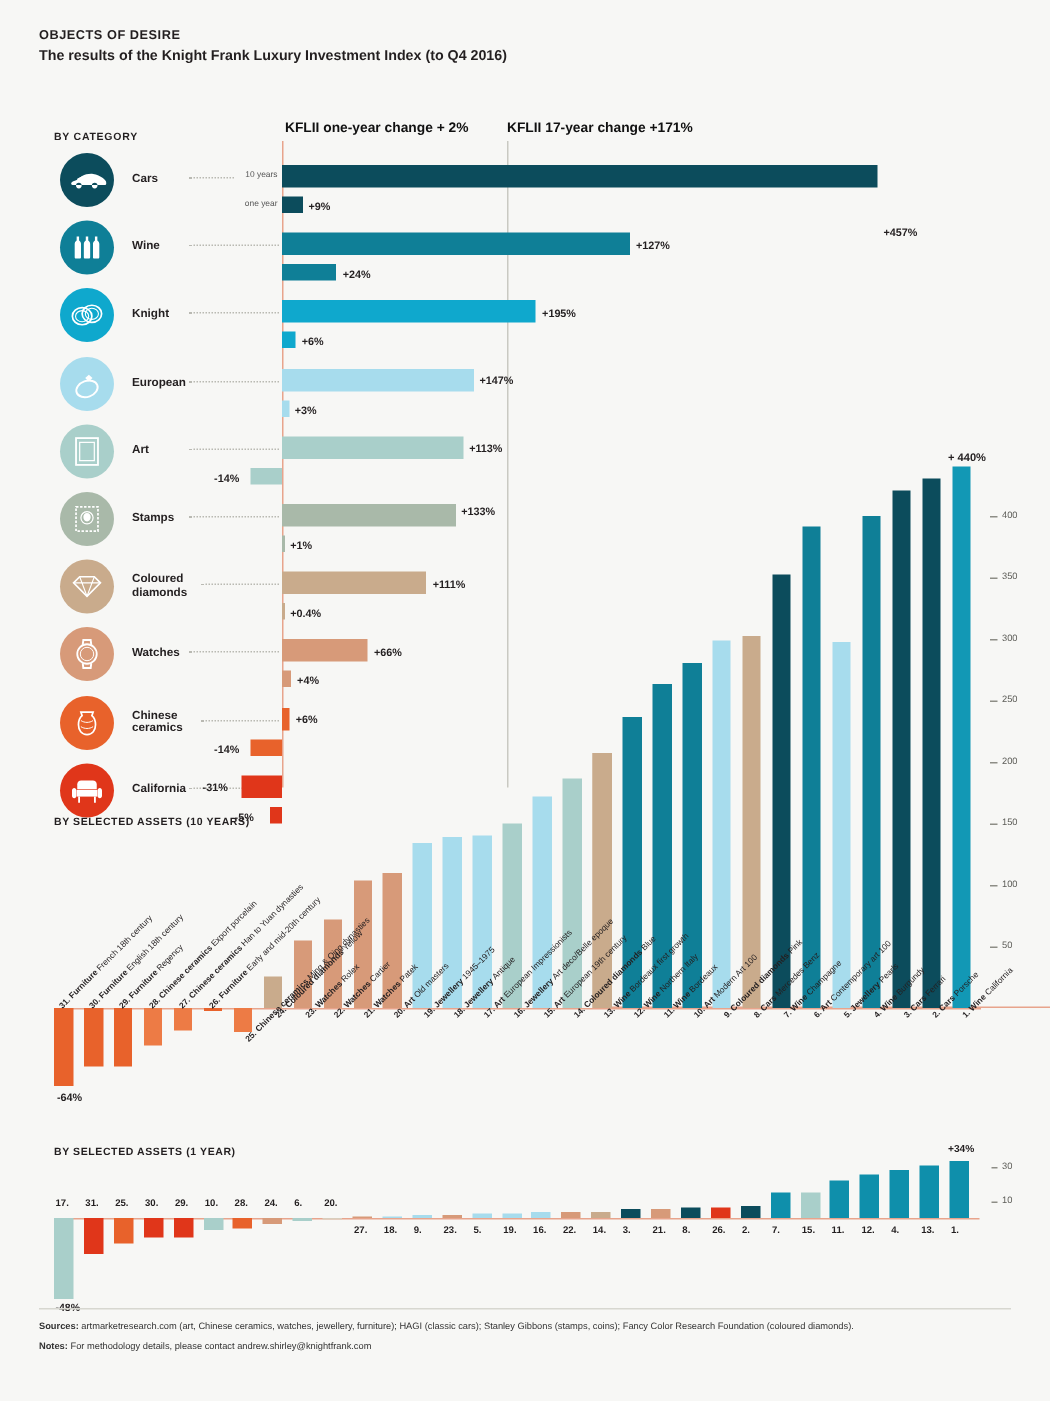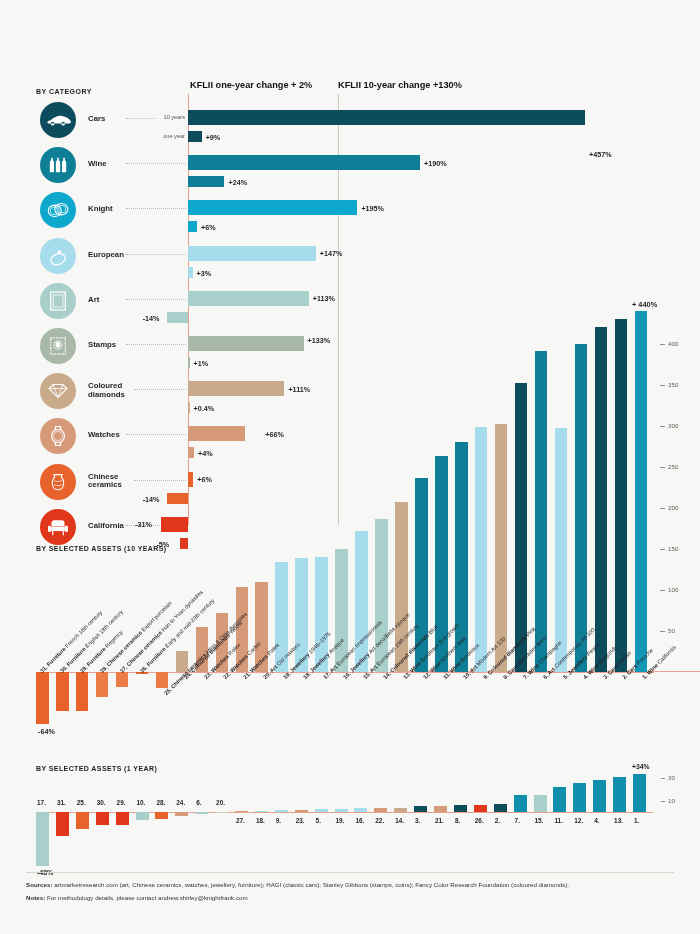--- a/index.html
+++ b/index.html
@@ -66,25 +66,29 @@
   
   #foot{position:absolute;left:26px;top:880px;width:640px;font-size:6.2px;line-height:9.5px;color:#333;}
   #foot b{font-weight:bold;}
   .hr{position:absolute;left:26px;width:648px;height:1px;background:#d7d7d0;}
 </style>
 </head>
 <body>
 
 <div class="root">
 
+  <div id="header">
+    <div class="t1">OBJECTS OF DESIRE</div>
+    <div class="t2">The results of the Knight Frank Luxury Investment Index (to Q4 2016)</div>
+  </div>
 
   <div id="cat">
       <div class="cat-head" style="left: 36px; top: 8px;">BY CATEGORY</div>
       <div class="kfl-head" style="left: 190px; top: 0px;">KFLII one-year change + 2%</div>
-      <div class="kfl-head" style="left: 338px; top: 0px;">KFLII 10-year change +130%</div>
+      <div class="kfl-head" style="left: 338px; top: 0px;">KFLII 17-year change +171%</div>
       <div class="zeroline" style="left: 188px; top: 14px; height: 431px;"></div>
       <div class="vline" style="left: 338px; top: 14px; height: 431px;"></div>
       <div class="cicon" style="left: 40px; top: 22px; background: rgb(12, 76, 92);">
         <svg viewBox="0 0 32 32">
           <path fill="#fff" d="M3 19c0-1 1-2 3-2.4 2-.4 4-2.6 6-3.8 2.5-1.5 6-2.2 9-1.8 3 .4 6 1.8 8 3.4 1.6 1.3 3 2.8 3 4.2 0 1-.8 1.6-2 1.6H5c-1.2 0-2-.6-2-1.2zm4 1.6a2.3 2.3 0 104.6 0 2.3 2.3 0 00-4.6 0zm13 0a2.3 2.3 0 104.6 0 2.3 2.3 0 00-4.6 0z"></path>
           <path fill="none" stroke="#fff" stroke-width="1" d="M8 15.5c3-2 7-3 11-2.6"></path>
         </svg>
       </div>
       <div class="clabel" style="left: 88px; top: 35px;">Cars</div>
       <div class="cdots" style="left: 126px; top: 38px; width: 30px;"></div>
@@ -99,21 +103,21 @@
           <g fill="#fff">
             <path d="M7.5 7h2v3.2c1 .7 1.6 1.8 1.6 3V24c0 .6-.5 1-1 1H6.9c-.6 0-1-.4-1-1V13.2c0-1.2.6-2.3 1.6-3V7z"></path>
             <path d="M15 7h2v3.2c1 .7 1.6 1.8 1.6 3V24c0 .6-.5 1-1 1h-3.2c-.6 0-1-.4-1-1V13.2c0-1.2.6-2.3 1.6-3V7z"></path>
             <path d="M22.5 7h2v3.2c1 .7 1.6 1.8 1.6 3V24c0 .6-.5 1-1 1h-3.2c-.6 0-1-.4-1-1V13.2c0-1.2.6-2.3 1.6-3V7z"></path>
           </g>
         </svg>
       </div>
       <div class="clabel" style="left: 88px; top: 80.2px;">Wine</div>
       <div class="cdots" style="left: 126px; top: 83.2px; width: 60px;"></div>
       <div class="bar" style="height: 15px; top: 75.2px; background: rgb(15, 127, 151); width: 231.945px; left: 188px;"></div>
-      <div class="bval" style="top: 78.7px; left: 423.945px;">+190%</div>
+      <div class="bval" style="top: 78.7px; left: 423.945px;">+127%</div>
       <div class="bar" style="height: 11px; top: 96.2px; background: rgb(15, 127, 151); width: 36.4858px; left: 188px;"></div>
       <div class="bval" style="top: 98.2px; left: 228.486px;">+24%</div>
       <div class="cicon" style="left: 40px; top: 112.4px; background: rgb(15, 168, 205);">
         <svg viewBox="0 0 32 32">
           <ellipse cx="12" cy="17" rx="8" ry="7" fill="none" stroke="#fff" stroke-width="1.4"></ellipse>
           <ellipse cx="20" cy="15" rx="8" ry="7" fill="none" stroke="#fff" stroke-width="1.4"></ellipse>
           <ellipse cx="20" cy="15" rx="5.4" ry="4.6" fill="none" stroke="#fff" stroke-width=".9"></ellipse>
           <ellipse cx="12" cy="17" rx="5.4" ry="4.6" fill="none" stroke="#fff" stroke-width=".9"></ellipse>
         </svg>
       </div>
@@ -175,21 +179,21 @@
       <div class="cicon" style="left: 40px; top: 338.4px; background: rgb(215, 154, 121);">
         <svg viewBox="0 0 32 32">
           <circle cx="16" cy="16" r="8" fill="none" stroke="#fff" stroke-width="1.5"></circle>
           <circle cx="16" cy="16" r="5.5" fill="none" stroke="#fff" stroke-width=".8"></circle>
           <path fill="none" stroke="#fff" stroke-width="1.6" d="M12.5 8.6L13 4.5h6l.5 4.1M12.5 23.4l.5 4.1h6l.5-4.1"></path>
         </svg>
       </div>
       <div class="clabel" style="left: 88px; top: 351.4px;">Watches</div>
       <div class="cdots" style="left: 126px; top: 354.4px; width: 60px;"></div>
       <div class="bar" style="height: 15px; top: 346.4px; background: rgb(215, 154, 121); width: 57.3348px; left: 188px;"></div>
-      <div class="bval" style="top: 349.9px; left: 249.335px; margin-left: 16px;">+66%</div>
+      <div class="bval" style="top: 349.9px; left: 249.335px;">+66%</div>
       <div class="bar" style="height: 11px; top: 367.4px; background: rgb(215, 154, 121); width: 6.08096px; left: 188px;"></div>
       <div class="bval" style="top: 369.4px; left: 198.081px;">+4%</div>
       <div class="cicon" style="left: 40px; top: 383.6px; background: rgb(232, 98, 43);">
         <svg viewBox="0 0 32 32">
           <path fill="none" stroke="#fff" stroke-width="1.4" d="M11 7h10l-1 3c2 1.6 3 4 3 7.5 0 4.5-2.6 8-7 8s-7-3.5-7-8c0-3.5 1-5.9 3-7.5z"></path>
           <path fill="none" stroke="#fff" stroke-width=".8" d="M11 14c3 2 7 2 10 0M11 19c3 2 7 2 10 0"></path>
         </svg>
       </div>
       <div class="clabel" style="left: 88px; top: 392.6px;">Chinese<br>ceramics</div>
       <div class="cdots" style="left: 134px; top: 399.6px; width: 52px;"></div>

